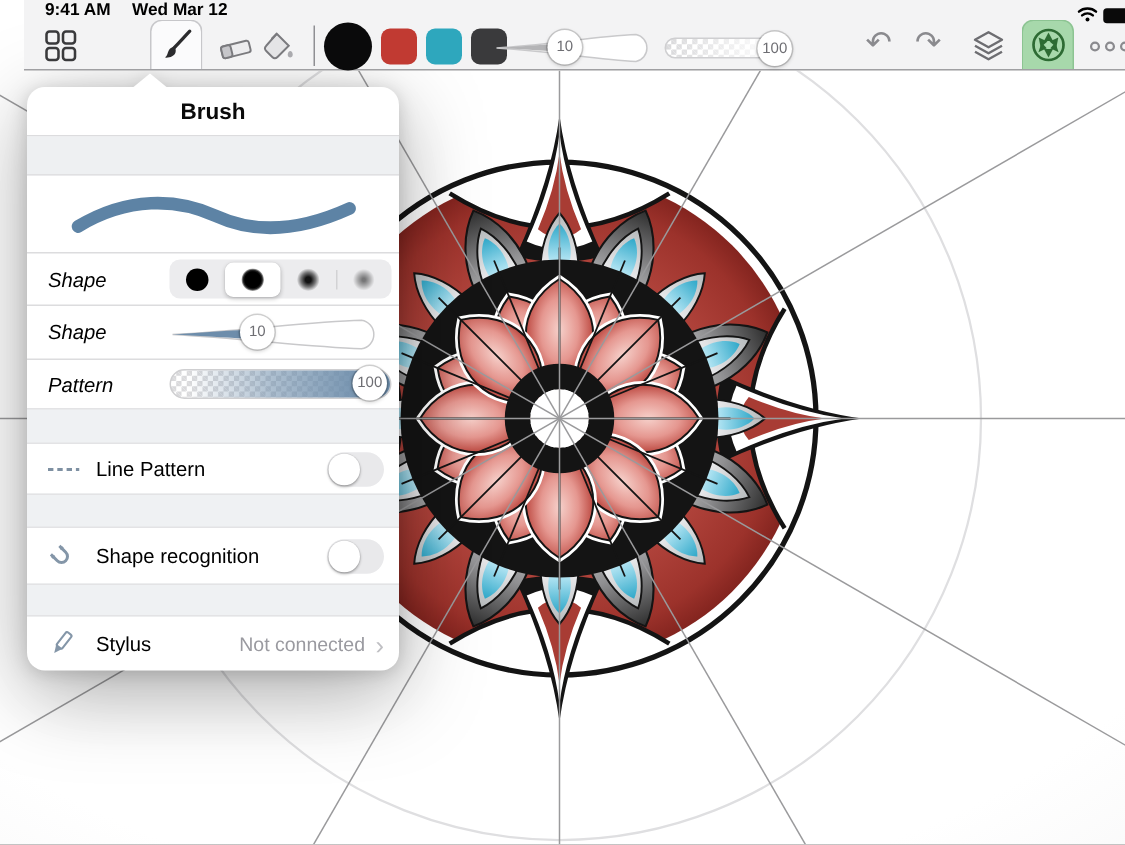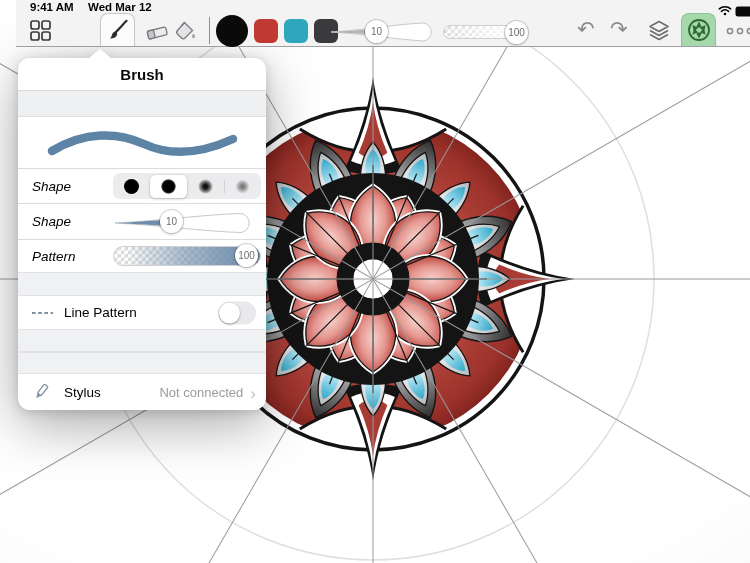--- a/index.html
+++ b/index.html
@@ -436,20 +436,35 @@
             </svg>
         </span>
         <span>Line Pattern</span>
         <div class="toggle">
             <div class="knob"></div>
           </div>
       </div>
 
       <div class="p-gap" style="height:23px"></div>
 
+      <div class="p-row iconrow" style="height:37px">
+        <span class="ricon">
+          <svg width="20" height="20" viewBox="0 0 20 20">
+            <g transform="rotate(-45 10 10)" fill="none" stroke="#8496a8" stroke-width="2">
+              <path d="M6 4 V10 a4 4 0 0 0 8 0 V4"></path>
+              <line x1="4.8" y1="6.2" x2="7.2" y2="6.2" stroke-width="1.4"></line>
+              <line x1="12.8" y1="6.2" x2="15.2" y2="6.2" stroke-width="1.4"></line>
+            </g>
+          </svg>
+        </span>
+        <span>Shape recognition</span>
+        <div class="toggle">
+            <div class="knob"></div>
+          </div>
+      </div>
 
       <div class="p-gap" style="height:22px"></div>
 
       <div class="p-row iconrow" style="height:36px">
         <span class="ricon">
           <svg width="20" height="20" viewBox="0 0 20 20">
             <g transform="rotate(38 10 10)">
               <rect x="7.8" y="1.5" width="4.6" height="11.5" rx="1.2" fill="#fff" stroke="#8496a8" stroke-width="1.4"></rect>
               <path d="M7.8 13 L10.1 18 L12.4 13 Z" fill="#8496a8"></path>
             </g>

